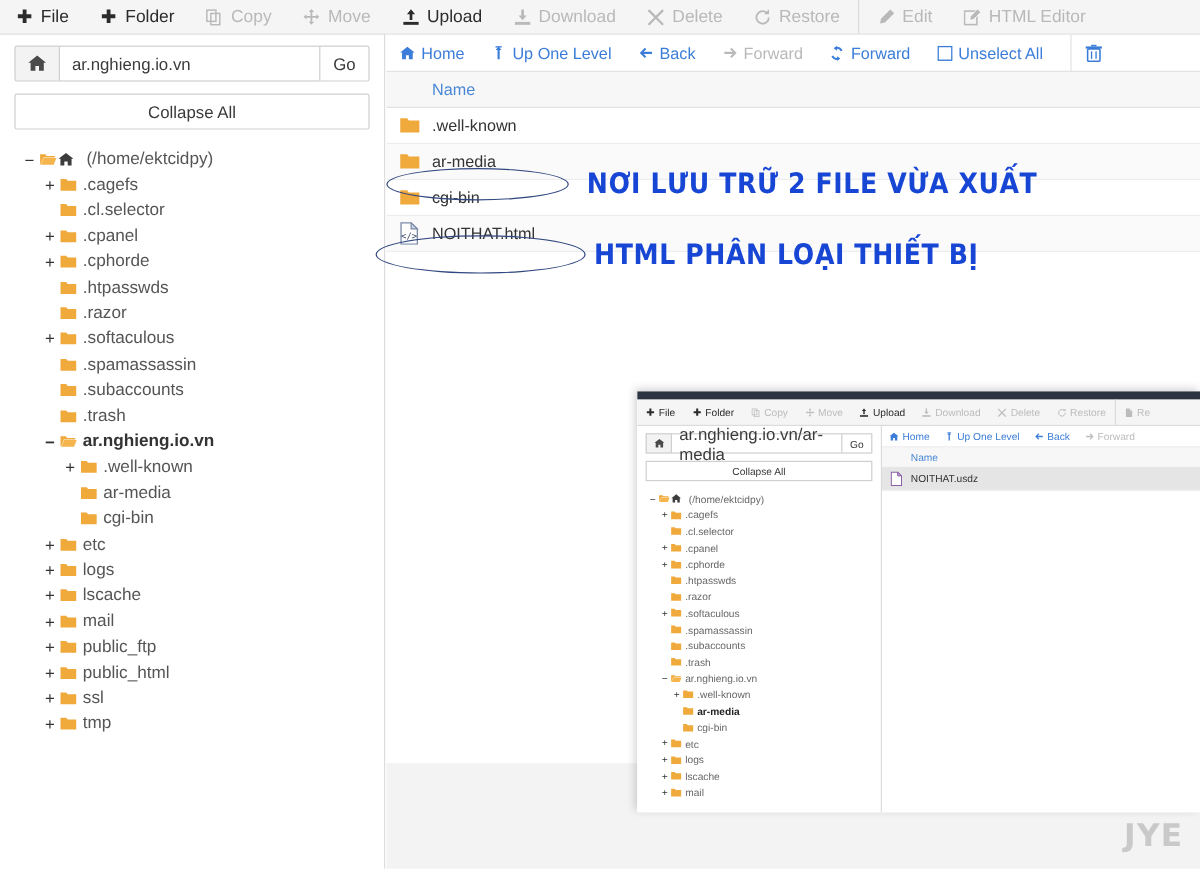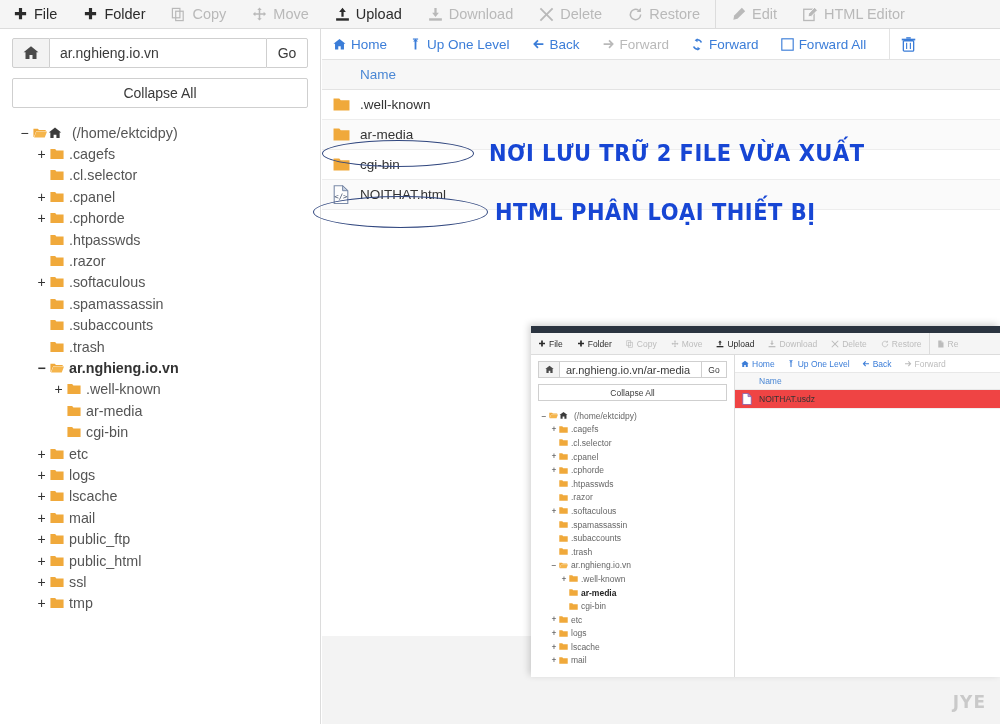--- a/index.html
+++ b/index.html
@@ -107,42 +107,42 @@
     height:22px; background:#f5f5f5; border-bottom:1px solid #dcdcdc;
     display:flex; align-items:center; white-space:nowrap;
   }
   .in-tb-item { display:flex; align-items:center; gap:3px; padding:0 7px; height:22px; font-size:8.5px; color:#2b2b2b; }
   .in-tb-item.disabled { color:#bcbcbc; }
   .in-tb-sep { width:1px; height:22px; background:#dcdcdc; }
   .in-body { display:flex; height:322px; }
   .in-left { width:204px; border-right:1px solid #dcdcdc; background:#fff; }
   .in-addr-row { display:flex; margin:6px 7px 0 7px; height:17px; }
   .in-addr-home { width:22px; border:1px solid #cfcfcf; background:#f3f3f3; display:flex; align-items:center; justify-content:center; }
-  .in-addr-input { flex:1; border:1px solid #cfcfcf; border-left:none; border-right:none; display:flex; align-items:center; padding-left:6px; font-size:11px; color:#3a3a3a; }
+  .in-addr-input { flex:1; border:1px solid #cfcfcf; border-left:none; border-right:none; display:flex; align-items:center; padding-left:6px; font-size:14px; color:#3a3a3a; }
   .in-addr-go { width:26px; border:1px solid #cfcfcf; display:flex; align-items:center; justify-content:center; font-size:8.5px; color:#3a3a3a; }
   .in-collapse { margin:6px 7px 0 7px; height:17px; border:1px solid #cfcfcf; display:flex; align-items:center; justify-content:center; font-size:8.5px; color:#3a3a3a; }
   .in-tree { margin-top:8px; padding-left:9px; }
   .in-tnode { display:flex; align-items:center; height:13.6px; font-size:8.5px; color:#666; }
   .in-tnode .exp { width:8px; text-align:center; font-size:8.5px; color:#333; flex:none; line-height:1; }
   .in-tnode .spacer { width:8px; flex:none; }
   .in-tnode .fi { margin:0 3px 0 1px; flex:none; }
   .in-tnode.sel { font-weight:bold; color:#222; }
   .in-right { flex:1; background:#fff; }
   .in-navbar { height:18px; border-bottom:1px solid #e8e8e8; display:flex; align-items:center; white-space:nowrap; }
   .in-nav-item { display:flex; align-items:center; gap:3px; padding:0 6px; height:18px; font-size:8.5px; color:#3b7dd8; }
   .in-nav-item.disabled { color:#bcbcbc; }
   .in-listhead { height:17px; background:#f7f7f7; border-bottom:1px solid #e8e8e8; display:flex; align-items:center; }
   .in-listhead span { margin-left:24px; font-size:8.5px; color:#4a87d4; }
   .in-frow { height:19px; display:flex; align-items:center; border-bottom:1px solid #efefef; font-size:8.5px; color:#333; }
-  .in-frow.alt { background:#ef4444; }
+  .in-frow.alt { background:#e5e5e5; }
   .in-frow .ficon { width:24px; display:flex; align-items:center; justify-content:center; flex:none; }
 
   .watermark {
     position:absolute; right:14px; bottom:12px;
-    font-family:"DejaVu Sans", sans-serif; font-weight:bold; font-size:17px;
+    font-family:"DejaVu Sans", sans-serif; font-weight:bold; font-size:26px;
     color:rgba(150,150,150,0.45); letter-spacing:1px;
   }
   .page-bg-bottom {
     position:absolute; left:322px; top:636px; width:678px; height:88px;
     background:#f3f3f3;
   }
 </style>
 </head>
 <body>
 
@@ -509,21 +509,21 @@
             </svg>
           </span>
           <span>Forward</span>
         </div>
         <div class="nav-item">
           <span class="tb-ico" style="width: 13px; height: 13px; color: rgb(59, 125, 216);">
             <svg width="13" height="13" viewBox="0 0 16 16" fill="currentColor">
               <rect x="1" y="1" width="14" height="14" fill="none" stroke="currentColor" stroke-width="1.4"></rect>
             </svg>
           </span>
-          <span>Forward All</span>
+          <span>Unselect All</span>
         </div>
         <div class="nav-sep" style="margin-left: 12px;"></div>
         <div class="nav-item">
           <span class="tb-ico" style="width: 15px; height: 15px; color: rgb(59, 125, 216);">
             <svg width="15" height="15" viewBox="0 0 16 16" fill="currentColor">
               <rect x="2.5" y="4" width="11" height="11" rx="1" fill="none" stroke="currentColor" stroke-width="1.4"></rect>
               <rect x="0.8" y="1.8" width="14.4" height="1.9"></rect>
               <rect x="5.6" y="0.2" width="4.8" height="1.6"></rect>
               <rect x="5.4" y="6.2" width="1.2" height="6.6"></rect>
               <rect x="9.4" y="6.2" width="1.2" height="6.6"></rect>

